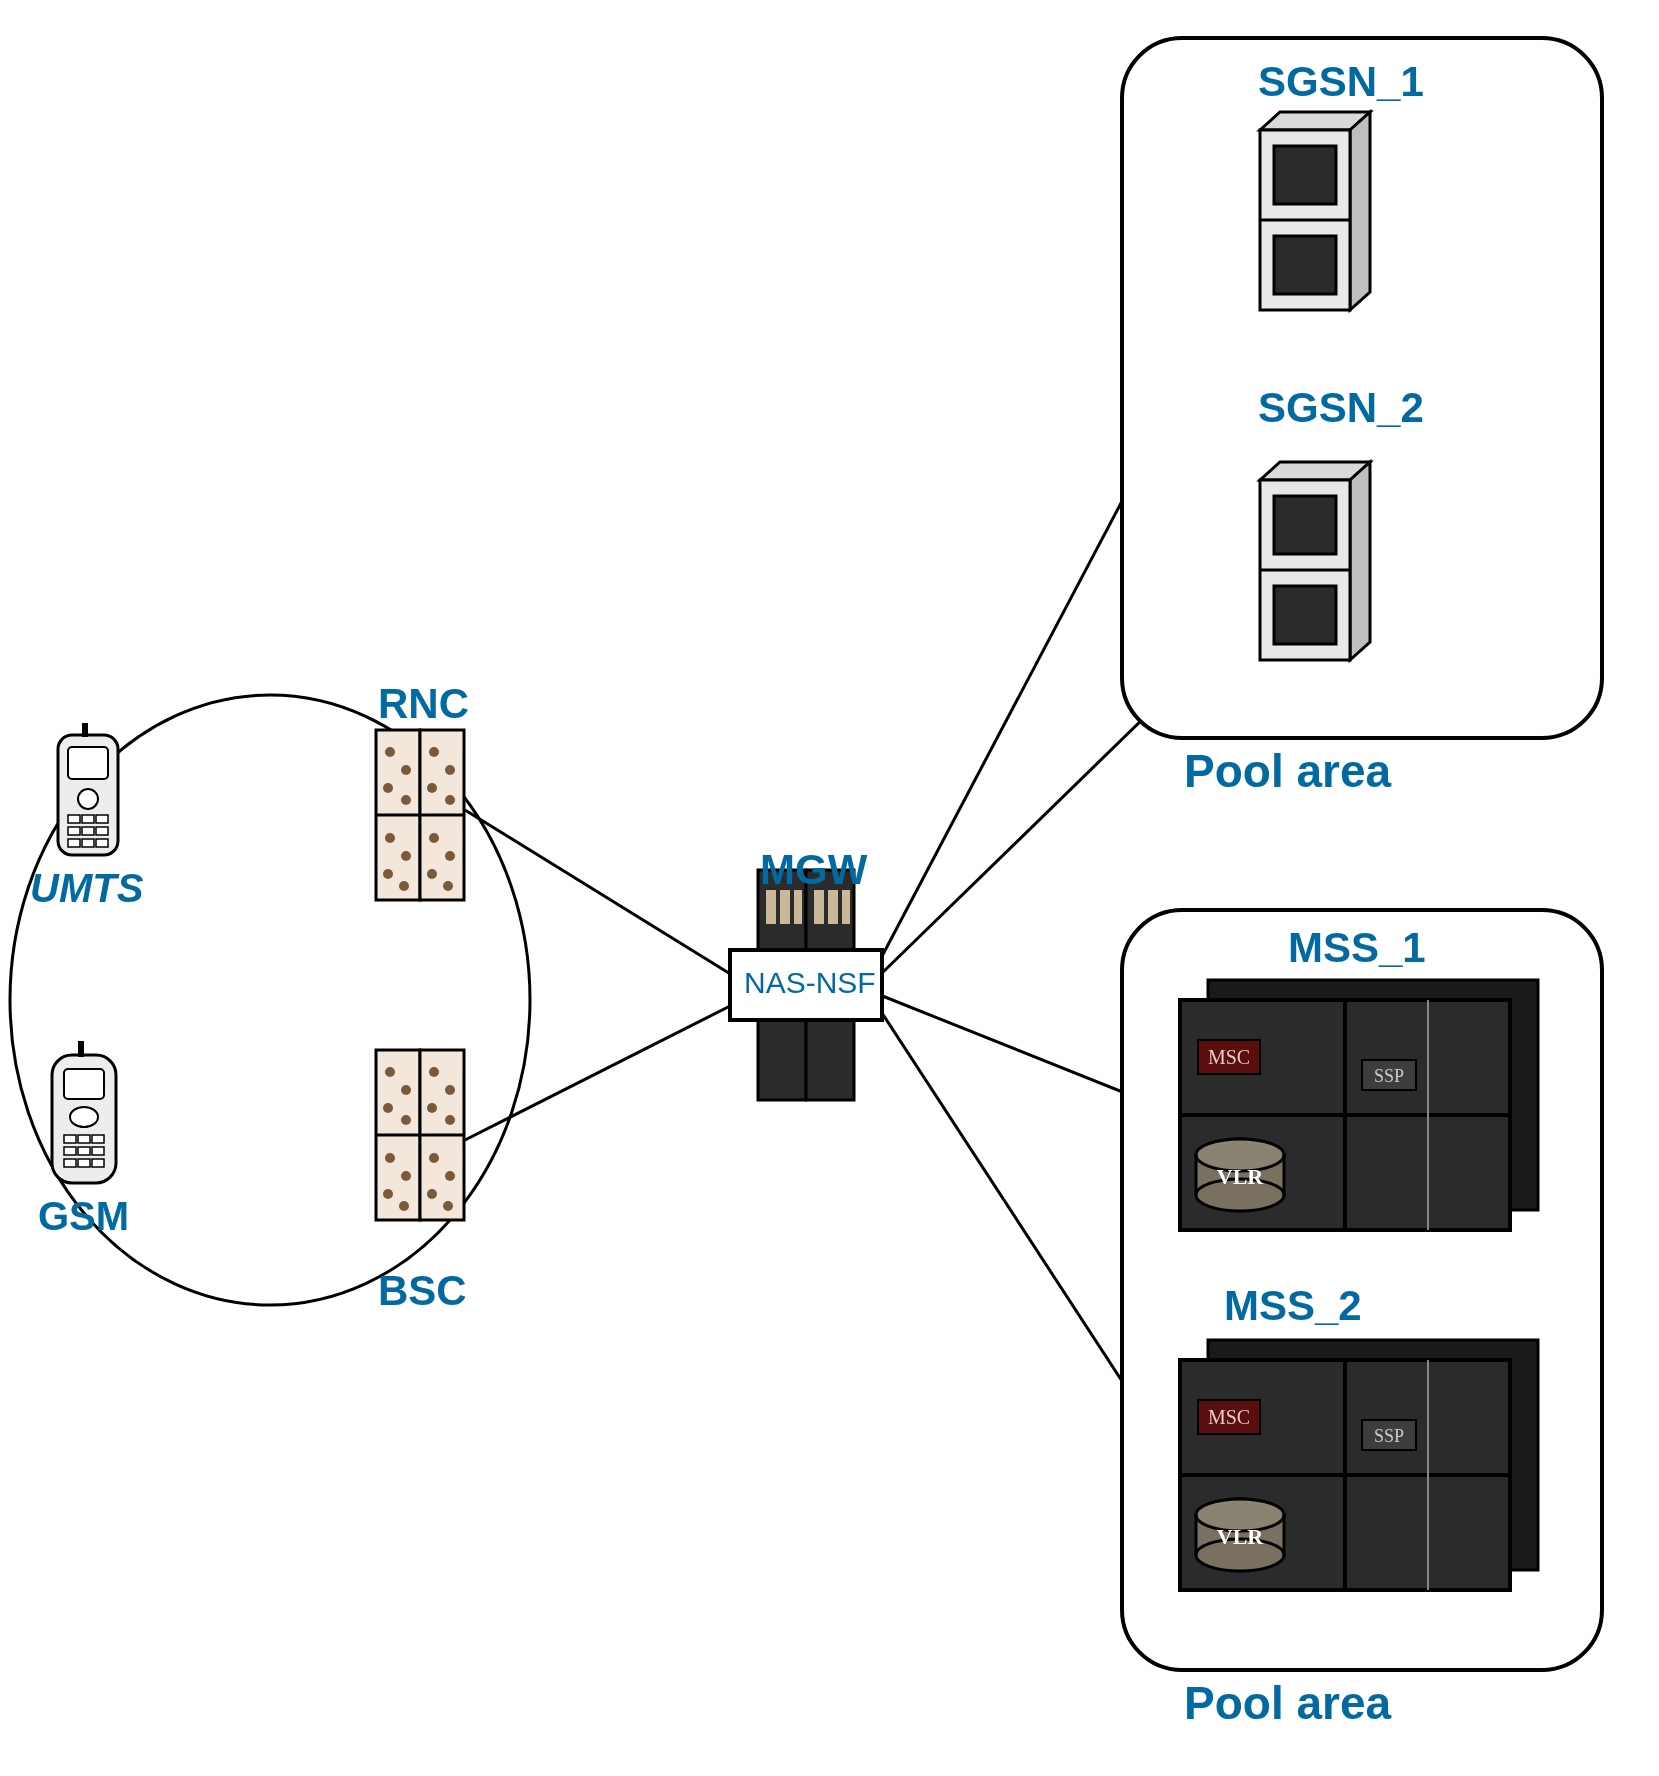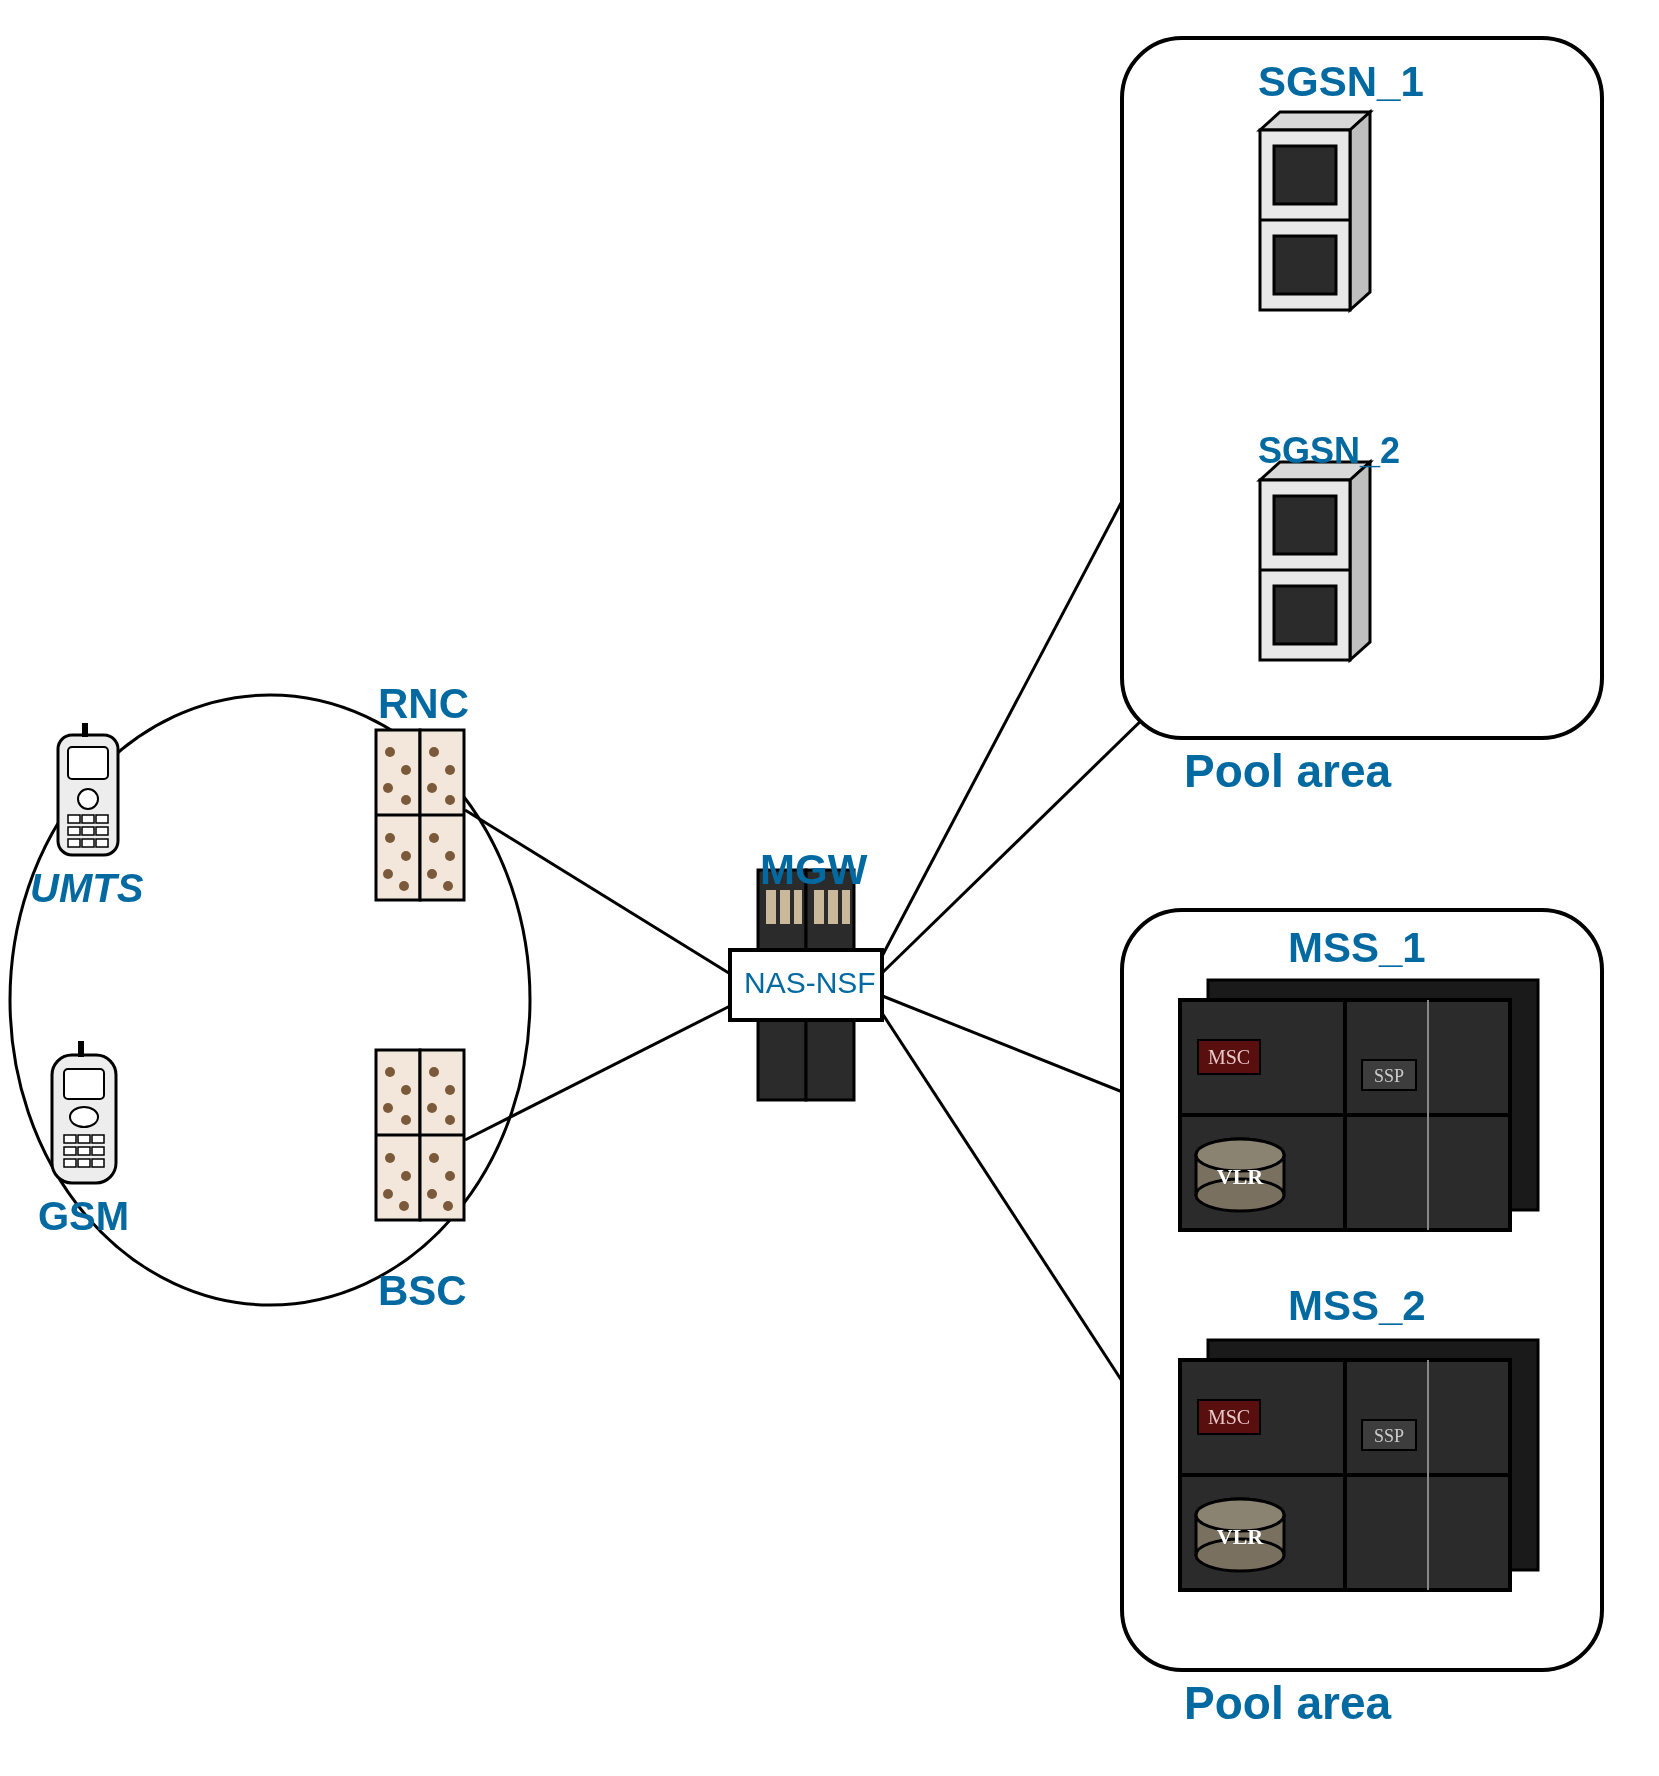--- a/index.html
+++ b/index.html
@@ -202,17 +202,17 @@
 
 </svg>
 
 <div class="label" style="left:30px; top:866px; font-size:40px;font-style:italic;">UMTS</div>
 <div class="label" style="left:38px; top:1194px; font-size:40px;">GSM</div>
 <div class="label" style="left:378px; top:680px; font-size:42px;text-align:right;">RNC</div>
 <div class="label" style="left:378px; top:1224px; font-size:42px;margin-top:43px;">BSC</div>
 <div class="label" style="left:760px; top:818px; font-size:42px;margin-top:28px;">MGW</div>
 <div class="label" style="left:744px; top:966px; font-size:30px; font-weight:normal;">NAS-NSF</div>
 <div class="label" style="left:1258px; top:58px; font-size:42px;">SGSN_1</div>
-<div class="label" style="left:1258px; top:430px; font-size:36px;">SGSN_2</div>
+<div class="label" style="left:1258px; top:384px; font-size:42px;">SGSN_2</div>
 <div class="label" style="left:1288px; top:924px; font-size:42px;">MSS_1</div>
-<div class="label" style="left:1288px; top:1282px; font-size:42px;">MSS_2</div>
+<div class="label" style="left:1224px; top:1282px; font-size:42px;">MSS_2</div>
 <div class="label" style="left:1184px; top:744px; font-size:46px;">Pool area</div>
 <div class="label" style="left:1184px; top:1676px; font-size:46px;">Pool area</div>
 
 </body></html>

